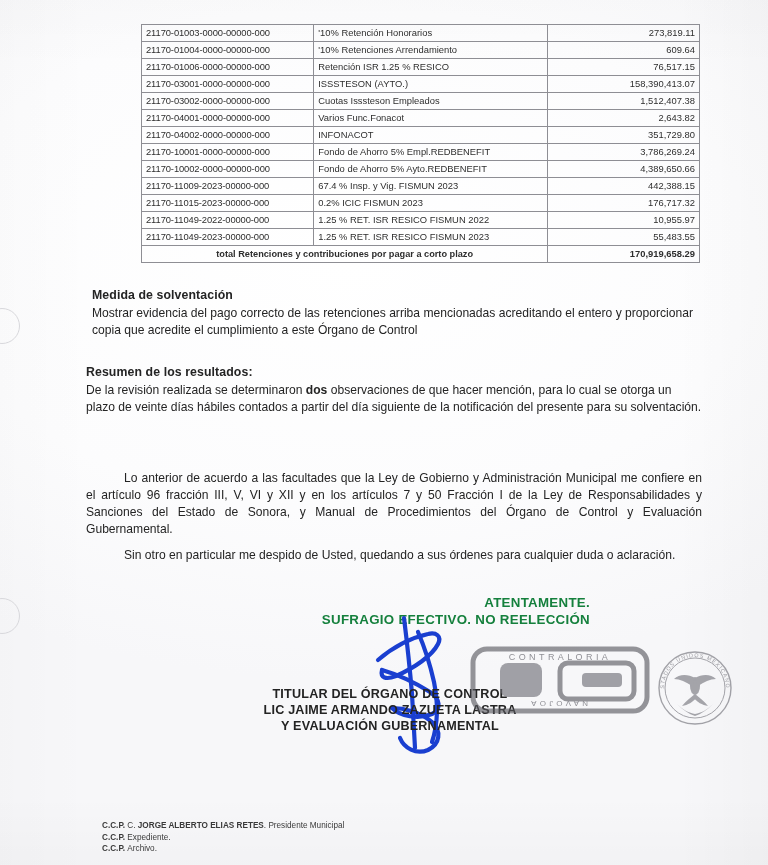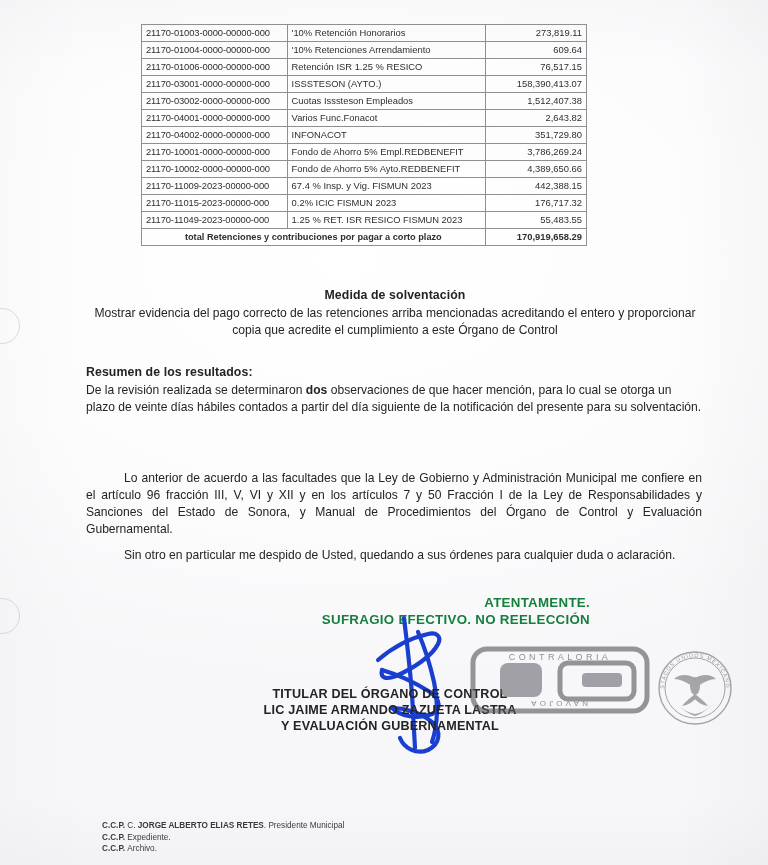--- a/index.html
+++ b/index.html
@@ -43,21 +43,21 @@
     background: transparent;
   }
   #punch-top { top: 308px; }
   #punch-bottom { top: 598px; }
 
   
   #account-table {
     position: absolute;
     left: 141px;
     top: 24px;
-    width: 446px;
+    width: 559px;
     border-collapse: collapse;
     font-size: 9.4px;
     color: #2e2e2e;
   }
   #account-table td {
     border: 1px solid #8e8e94;
     padding: 1px 4px;
     height: 14px;
     line-height: 12px;
     vertical-align: middle;
@@ -100,21 +100,21 @@
   .section p {
     margin: 0;
   }
   .indent {
     text-indent: 38px;
   }
   .justify {
     text-align: justify;
   }
 
-  #medida-block   { left: 86px; top: 287px; width: 618px; text-align: center; }
+  #medida-block   { left: 92px; top: 287px; width: 618px; }
   #resumen-block  { left: 86px; top: 364px; width: 616px; }
   #facultades-block { left: 86px; top: 470px; width: 616px; }
   #despedida-block  { left: 86px; top: 547px; width: 610px; }
 
   
   #closing {
     position: absolute;
     left: 190px;
     top: 594px;
     width: 400px;
@@ -237,20 +237,25 @@
       </tr>
       <tr>
         <td class="col-code">21170-11009-2023-00000-000</td>
         <td class="col-desc">67.4 % Insp. y Vig. FISMUN 2023</td>
         <td class="col-amount">442,388.15</td>
       </tr>
       <tr>
         <td class="col-code">21170-11015-2023-00000-000</td>
         <td class="col-desc">0.2% ICIC FISMUN 2023</td>
         <td class="col-amount">176,717.32</td>
+      </tr>
+      <tr>
+        <td class="col-code">21170-11049-2022-00000-000</td>
+        <td class="col-desc">1.25 % RET. ISR RESICO FISMUN 2022</td>
+        <td class="col-amount">10,955.97</td>
       </tr>
       <tr>
         <td class="col-code">21170-11049-2023-00000-000</td>
         <td class="col-desc">1.25 % RET. ISR RESICO FISMUN 2023</td>
         <td class="col-amount">55,483.55</td>
       </tr>
       <tr class="total-row">
         <td class="total-label" colspan="2">total Retenciones y contribuciones por pagar a corto plazo</td>
         <td class="col-amount">170,919,658.29</td>
       </tr>

